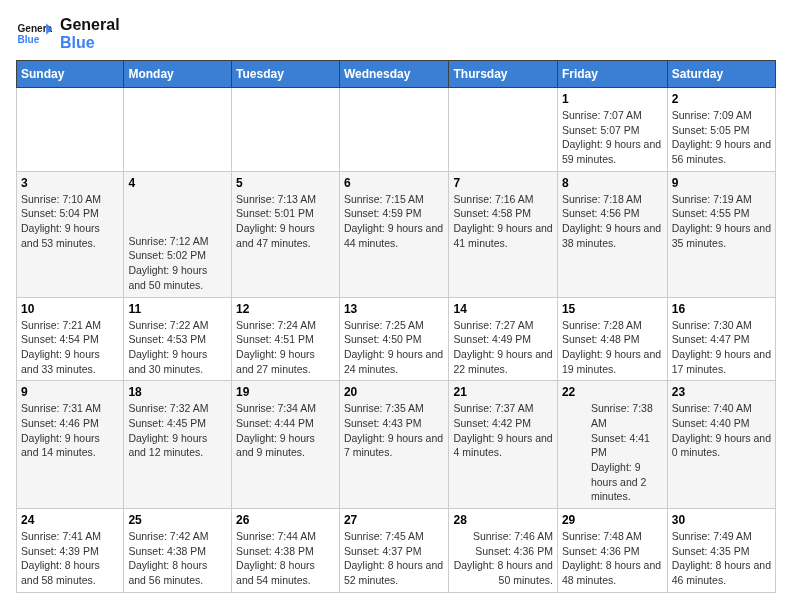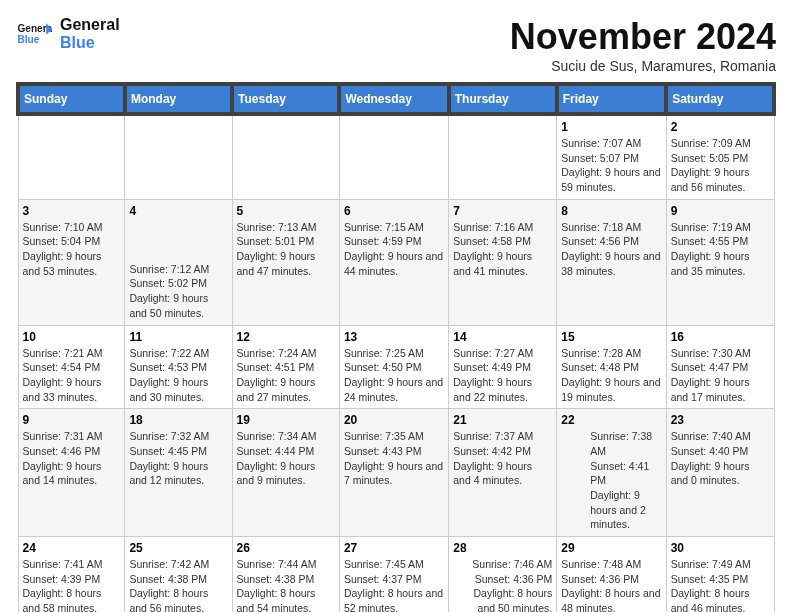--- a/index.html
+++ b/index.html
@@ -40,21 +40,21 @@
       border-collapse: collapse;
       font-size: 11px;
     }
     .calendar thead th {
       background: #3b7fd4;
       color: #fff;
       padding: 6px 4px;
       text-align: left;
       font-size: 12px;
       font-weight: bold;
-      border: 4px solid #404040;
+      border: 1px solid #404040;
     }
     .calendar tbody td {
       vertical-align: top;
       border: 1px solid #ccc;
       padding: 4px 4px;
       width: 113px;
       min-height: 80px;
       background: #fff;
     }
     .calendar tbody tr:nth-child(even) td {
@@ -80,24 +80,20 @@
     <svg class="logo-icon" viewBox="0 0 50 50" xmlns="http://www.w3.org/2000/svg">
       <text x="2" y="22" font-size="14" font-weight="bold" fill="#1a1a1a">General</text>
       <text x="2" y="38" font-size="14" font-weight="bold" fill="#3b82f6">Blue</text>
       <polygon points="42,10 50,18 42,26" fill="#3b82f6"></polygon>
     </svg>
     <div style="margin-left:4px;">
       <div style="font-size:16px;font-weight:bold;color:#111;">General</div>
       <div style="font-size:16px;font-weight:bold;color:#3b82f6;">Blue</div>
     </div>
   </div>
-  <div class="title-block">
-    <div class="month-title">November 2024</div>
-    <div class="subtitle">Suciu de Sus, Maramures, Romania</div>
-  </div>
 </div>
 
 <table class="calendar">
   <thead>
     <tr id="days-header">
         <th>Sunday</th>
         <th>Monday</th>
         <th>Tuesday</th>
         <th>Wednesday</th>
         <th>Thursday</th>

